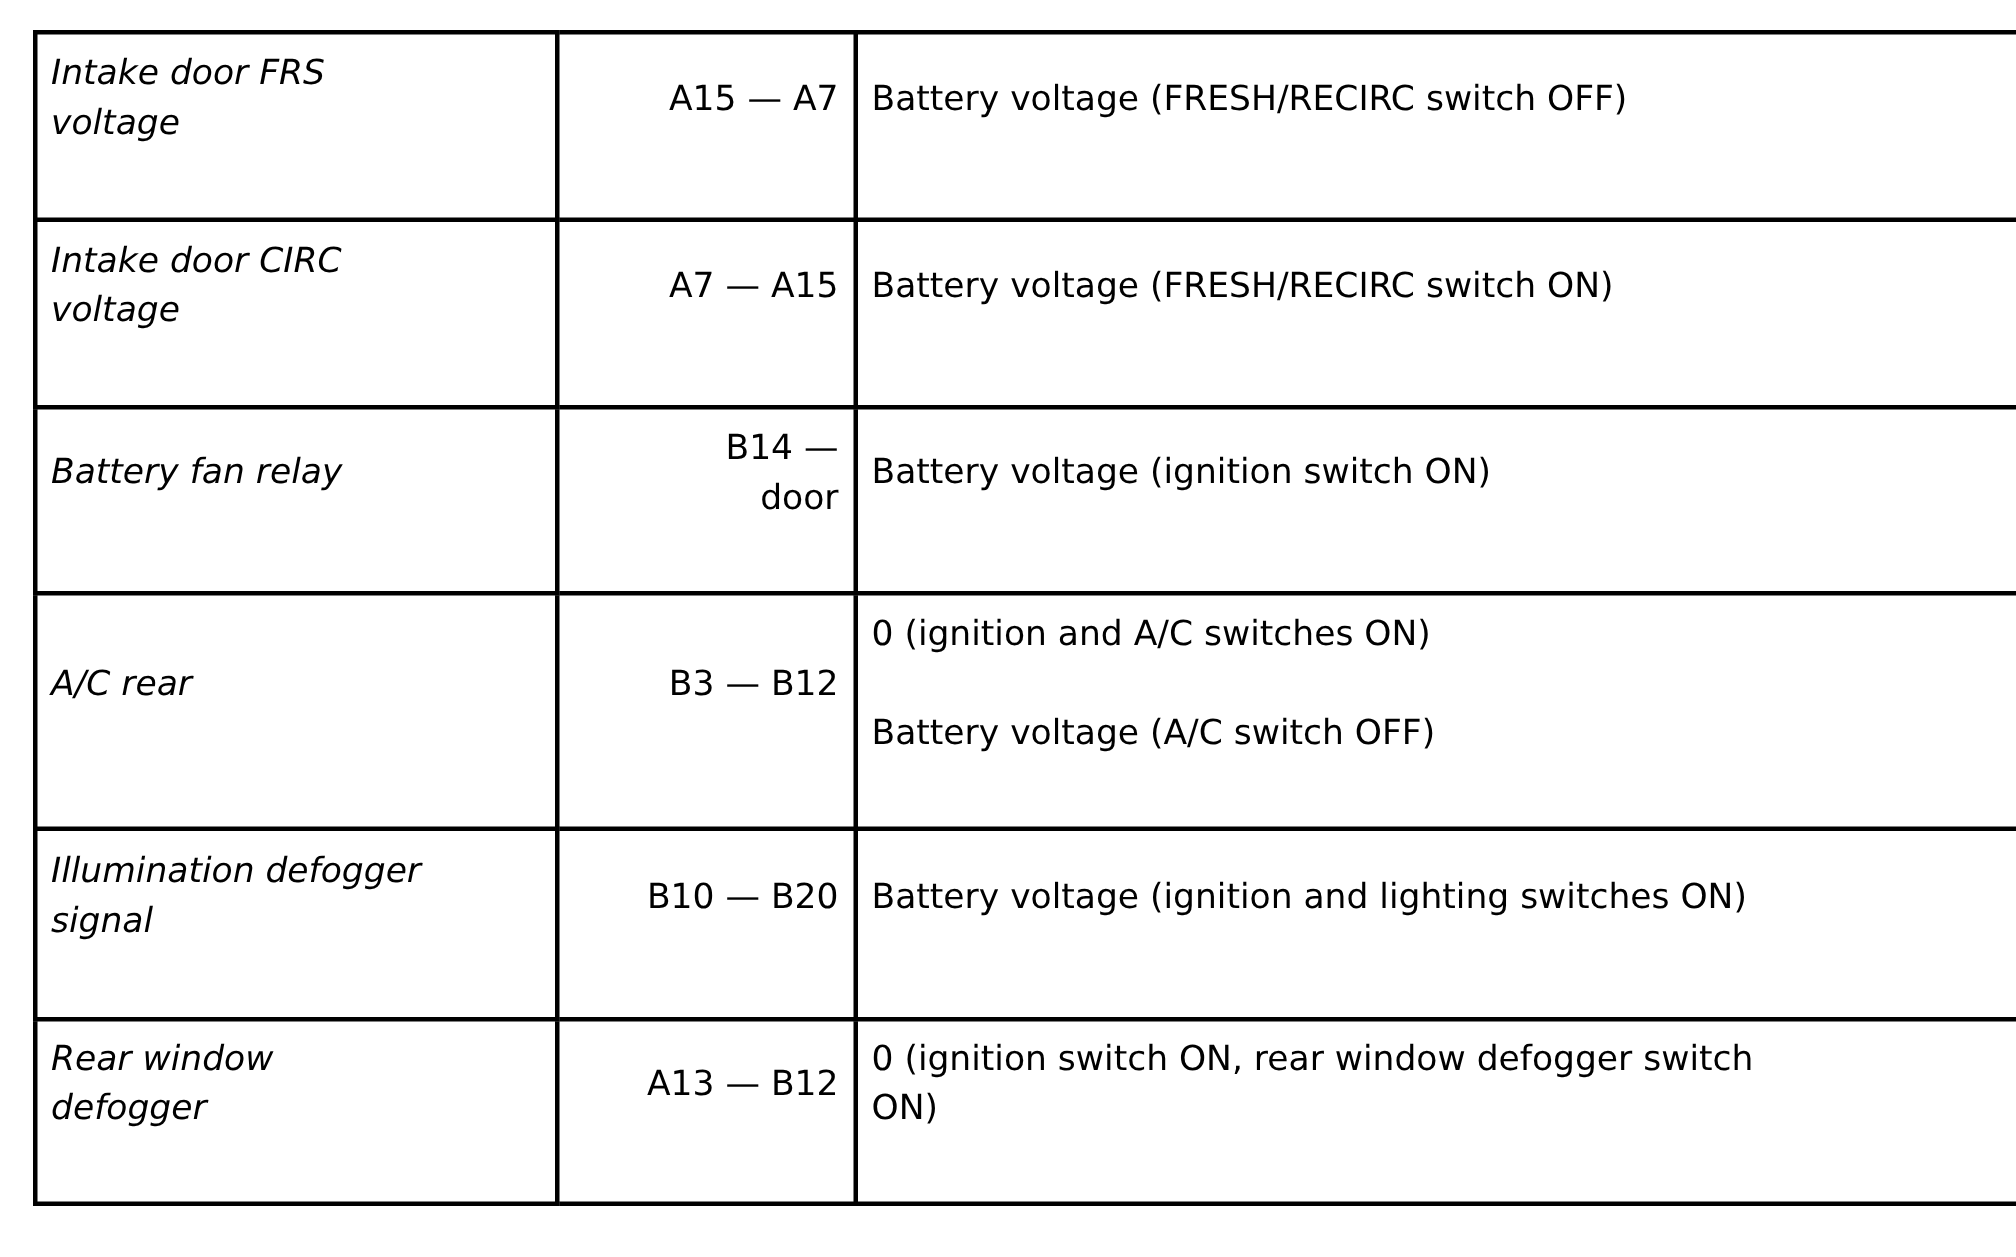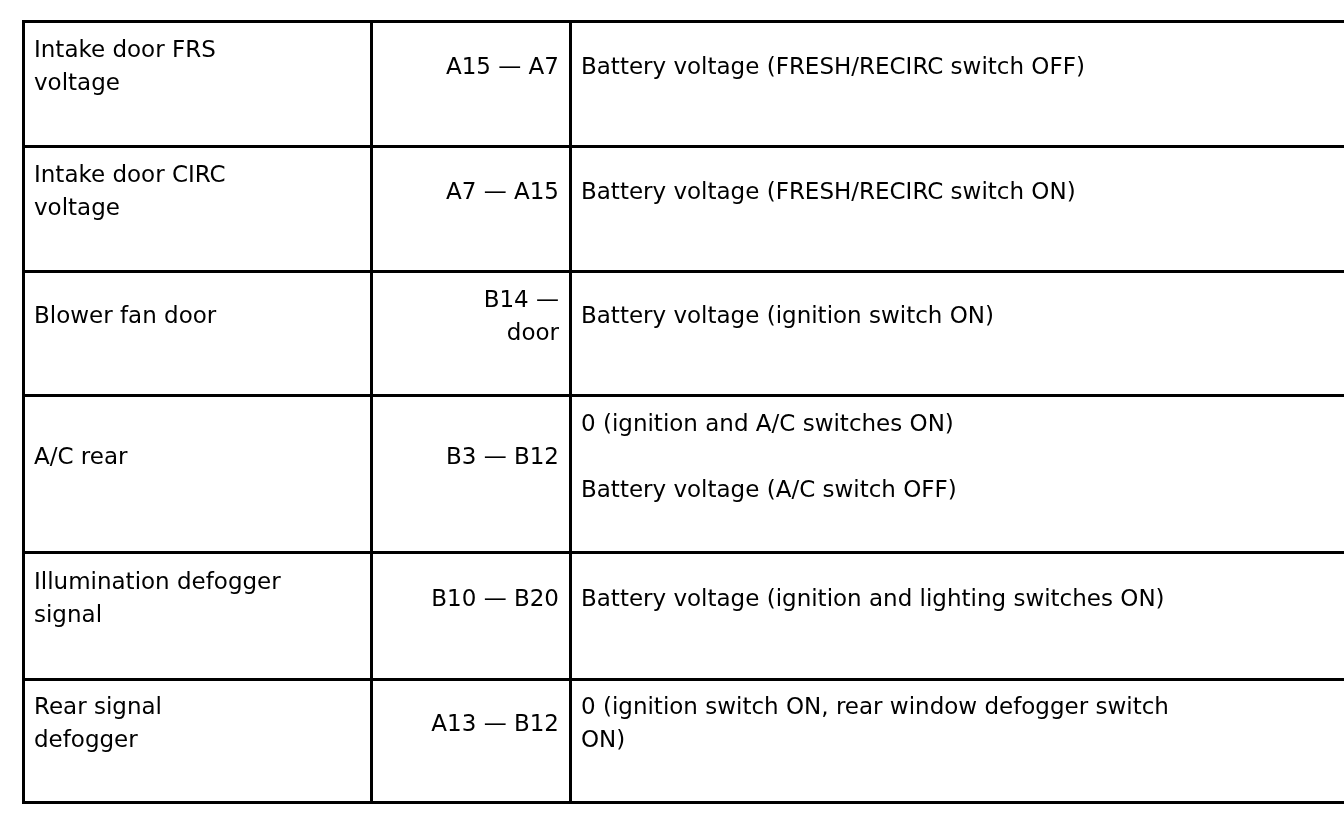--- a/index.html
+++ b/index.html
@@ -27,21 +27,21 @@
   }
   table.spec-table td {
     border: 3px solid #000000;
     vertical-align: middle;
     font-size: 23px;
     line-height: 33px;
     white-space: pre-line;
     padding: 0 10px 36px 9px;
     overflow: hidden;
   }
-  td.c-item  { width: 326px; text-align: left; }
+  td.c-item  { width: 326px; text-align: left; font-style: italic; }
   td.c-term  { width: 177px; text-align: right; padding-left: 4px; padding-right: 4px; }
   td.c-value { width: 757px; text-align: left; }
   tr.r1 { height: 125px; }
   tr.r2 { height: 125px; }
   tr.r3 { height: 124px; }
   tr.r4 { height: 157px; }
   tr.r5 { height: 127px; }
   tr.r6 { height: 123px; }
 </style>
 </head>
@@ -56,40 +56,40 @@
         <td class="c-term">A15 — A7</td>
         <td class="c-value">Battery voltage (FRESH/RECIRC switch OFF)</td>
       </tr>
       <tr class="r2">
         <td class="c-item">Intake door CIRC
 voltage</td>
         <td class="c-term">A7 — A15</td>
         <td class="c-value">Battery voltage (FRESH/RECIRC switch ON)</td>
       </tr>
       <tr class="r3">
-        <td class="c-item">Blower fan door</td>
+        <td class="c-item">Battery fan relay</td>
         <td class="c-term">B14 —
 door</td>
         <td class="c-value">Battery voltage (ignition switch ON)</td>
       </tr>
       <tr class="r4">
         <td class="c-item">A/C rear</td>
         <td class="c-term">B3 — B12</td>
         <td class="c-value">0 (ignition and A/C switches ON)
 
 Battery voltage (A/C switch OFF)</td>
       </tr>
       <tr class="r5">
         <td class="c-item">Illumination defogger
 signal</td>
         <td class="c-term">B10 — B20</td>
         <td class="c-value">Battery voltage (ignition and lighting switches ON)</td>
       </tr>
       <tr class="r6">
-        <td class="c-item">Rear signal
+        <td class="c-item">Rear window
 defogger</td>
         <td class="c-term">A13 — B12</td>
         <td class="c-value">0 (ignition switch ON, rear window defogger switch
 ON)</td>
       </tr>
     </tbody>
   </table>
 </div>
 
 </body></html>

